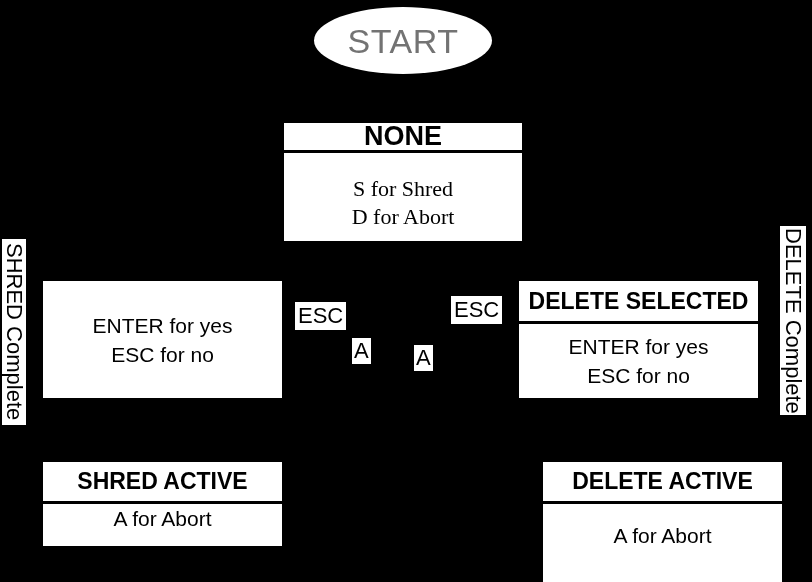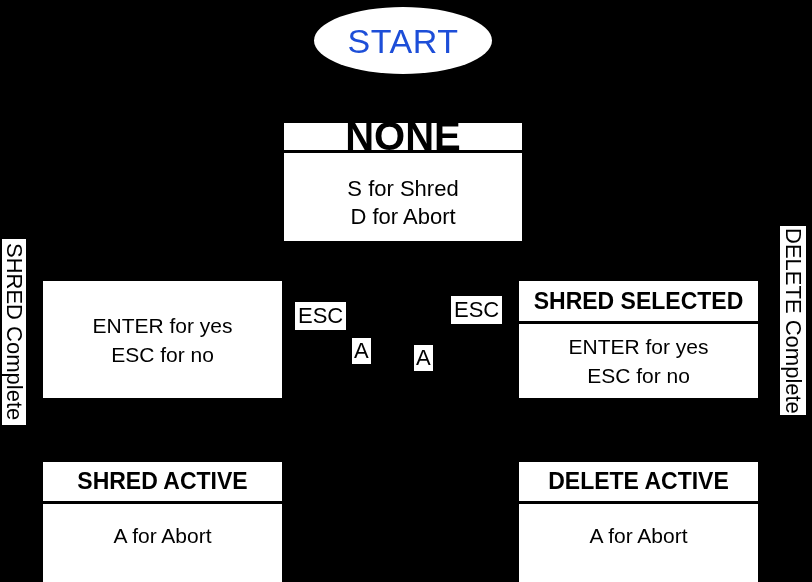--- a/index.html
+++ b/index.html
@@ -24,21 +24,21 @@
     top: 7px;
     width: 178px;
     height: 67px;
     background: #ffffff;
     border-radius: 50%;
     display: flex;
     align-items: center;
     justify-content: center;
   }
   .start-node .label {
-    color: #1d4ed8;
+    color: #737373;
     font-size: 34px;
     font-weight: 400;
     letter-spacing: 0.5px;
     line-height: 1;
   }
 
   
   .state-box {
     position: absolute;
     background: #ffffff;
@@ -72,22 +72,22 @@
     white-space: nowrap;
   }
 
   
   #state-none {
     left: 284px;
     top: 123px;
     width: 238px;
     height: 118px;
   }
-  #state-none .title { height: 30px; font-size: 40px; }
-  #state-none .body { font-size: 22px; line-height: 28px; padding-top: 12px; }
+  #state-none .title { height: 30px; font-size: 27px; }
+  #state-none .body { font-size: 22px; line-height: 28px; padding-top: 12px; font-family: Liberation Serif, serif; }
 
   
   #state-shred-selected {
     left: 43px;
     top: 281px;
     width: 239px;
     height: 117px;
   }
   #state-shred-selected .title { height: 43px; font-size: 23px; }
   #state-shred-selected .body { font-size: 21px; line-height: 29px; }
@@ -100,28 +100,28 @@
     height: 117px;
   }
   #state-delete-selected .title { height: 43px; font-size: 23px; }
   #state-delete-selected .body { font-size: 21px; line-height: 29px; }
 
   
   #state-shred-active {
     left: 43px;
     top: 462px;
     width: 239px;
-    height: 120px;
+    height: 84px;
   }
   #state-shred-active .title { height: 42px; font-size: 23px; }
   #state-shred-active .body { font-size: 21px; line-height: 29px; padding-bottom: 16px; }
 
   
   #state-delete-active {
-    left: 519px;
+    left: 543px;
     top: 462px;
     width: 239px;
     height: 120px;
   }
   #state-delete-active .title { height: 42px; font-size: 23px; }
   #state-delete-active .body { font-size: 21px; line-height: 29px; padding-bottom: 16px; }
 
   
   .edge-label {
     position: absolute;
@@ -184,21 +184,21 @@
   </div>
 
   <div class="state-box" id="state-shred-selected">
     <div class="body">
       <span class="line">ENTER for yes</span>
       <span class="line">ESC for no</span>
     </div>
   </div>
 
   <div class="state-box" id="state-delete-selected">
-    <div class="title">SHRED SELECTED</div>
+    <div class="title">DELETE SELECTED</div>
     <div class="body">
       <span class="line">ENTER for yes</span>
       <span class="line">ESC for no</span>
     </div>
   </div>
 
   <div class="state-box" id="state-shred-active">
     <div class="title">SHRED ACTIVE</div>
     <div class="body">
       <span class="line">A for Abort</span>

